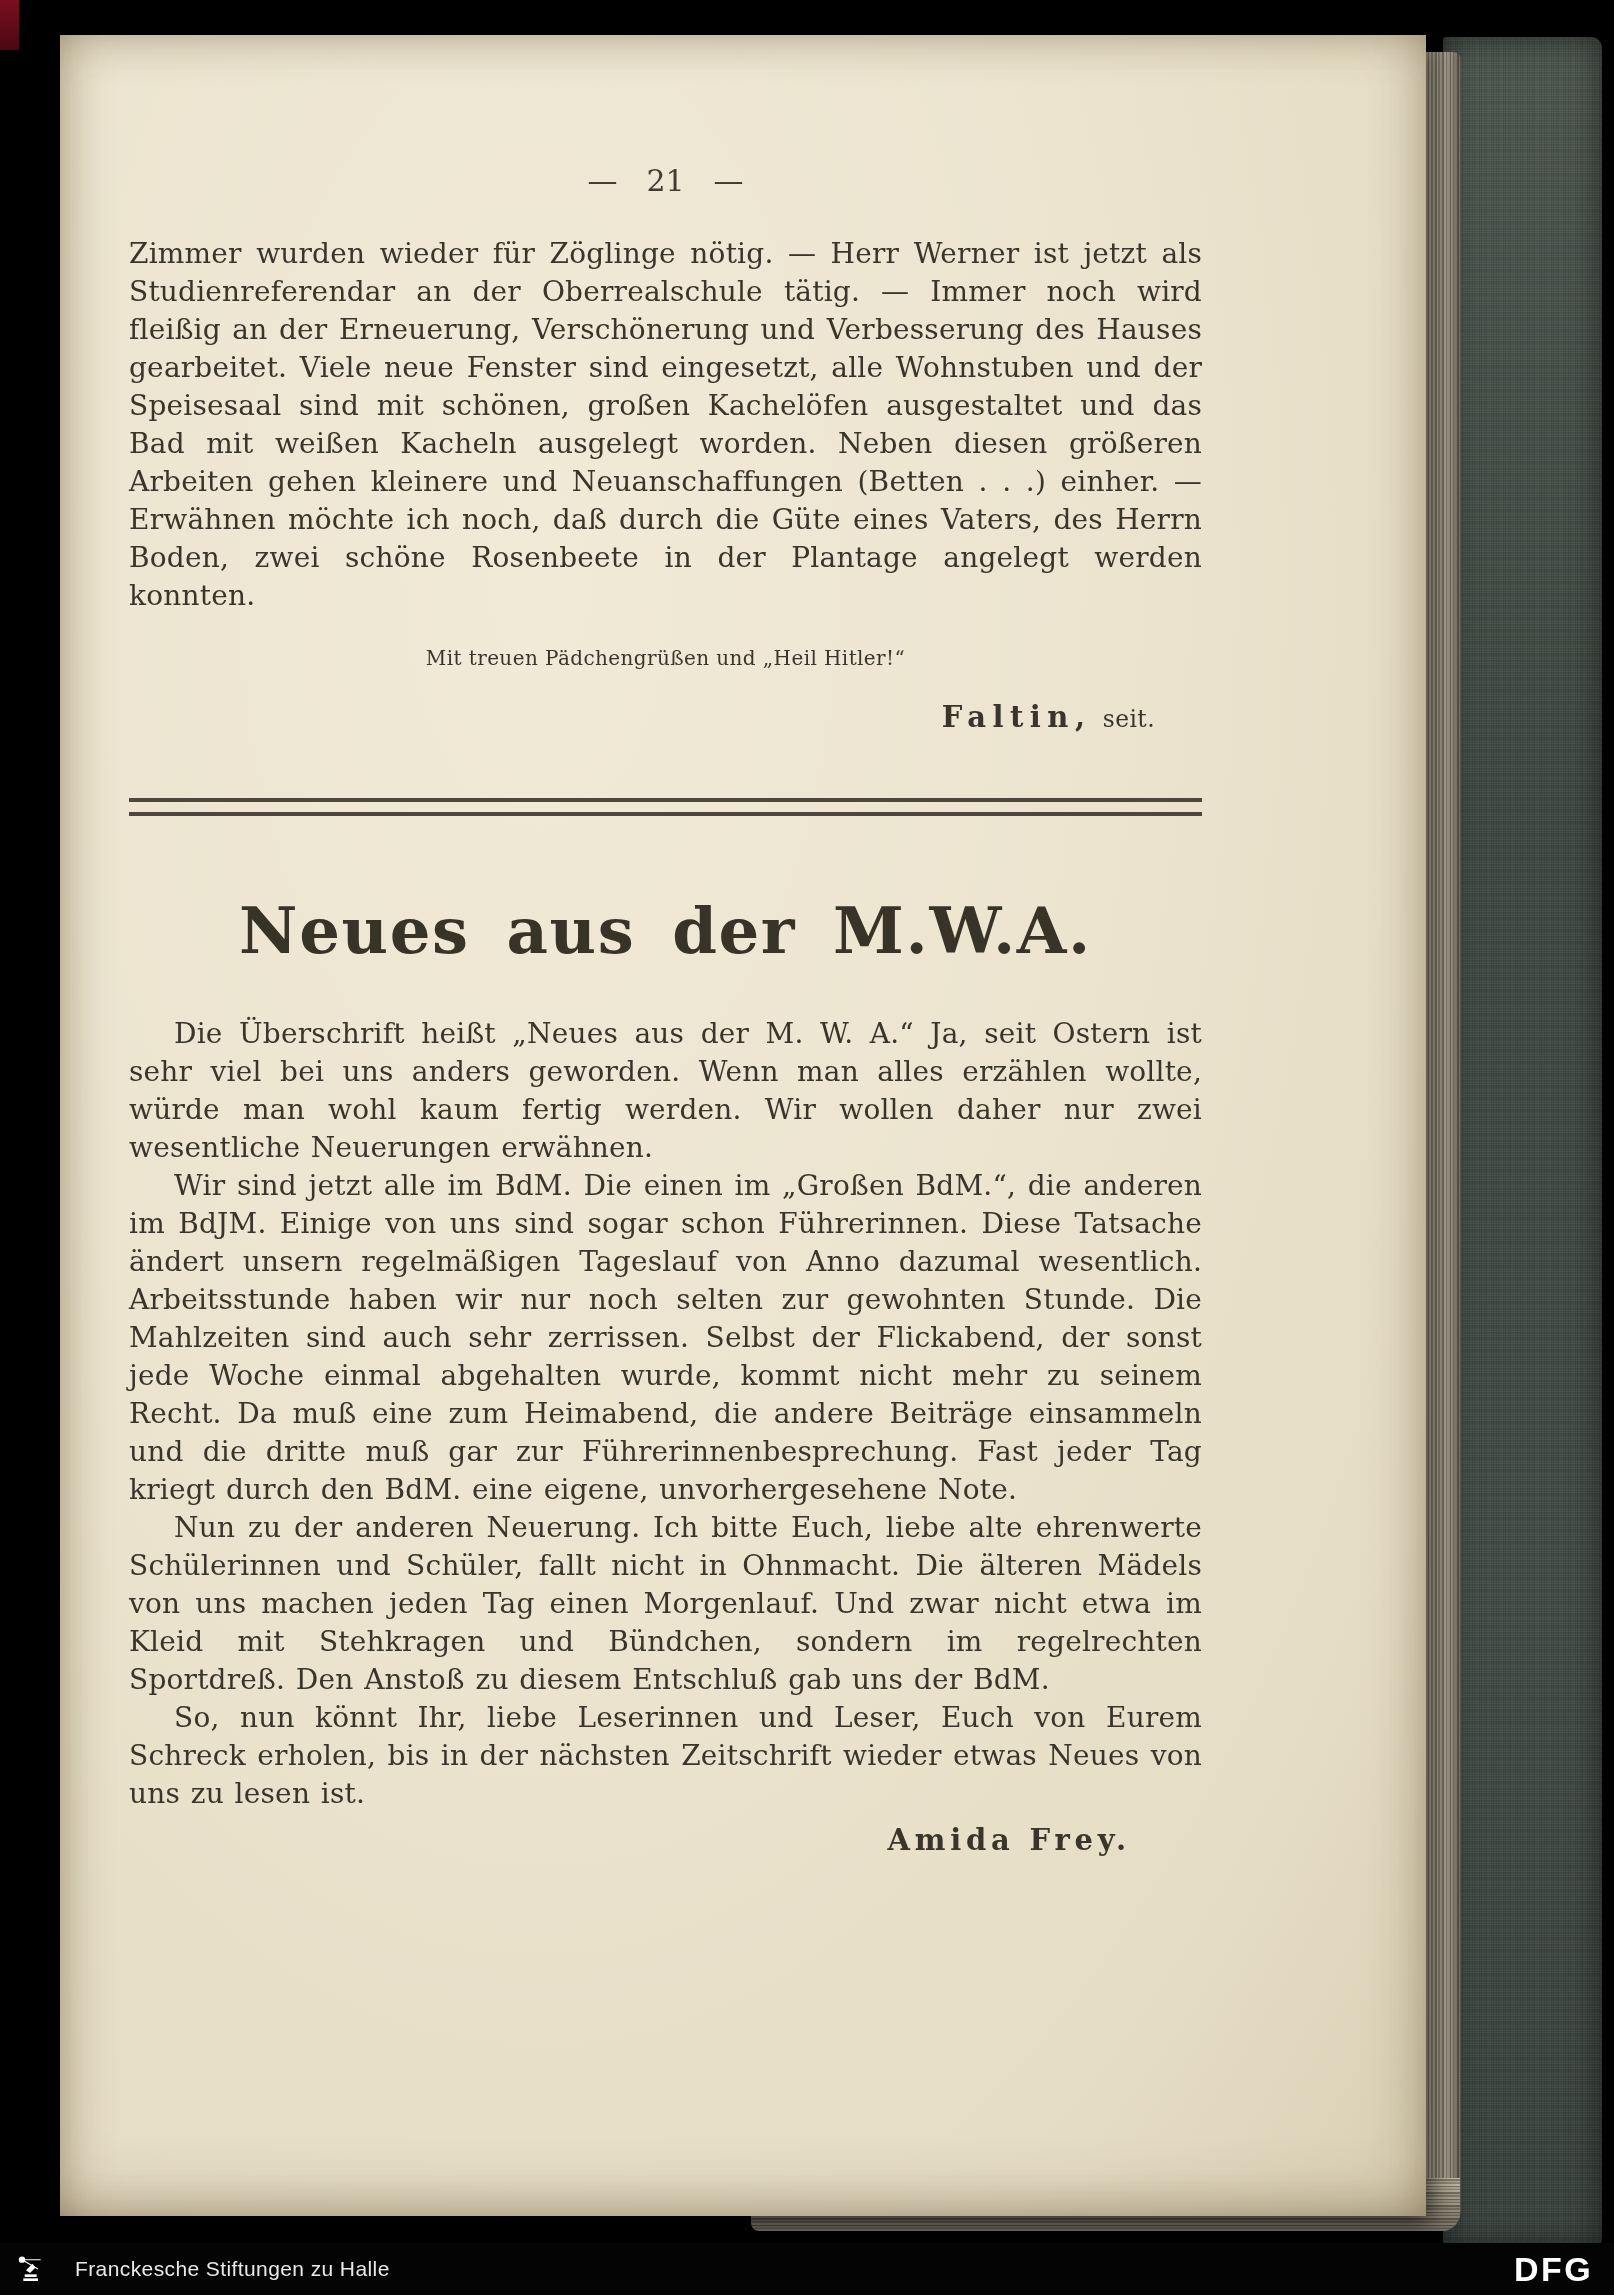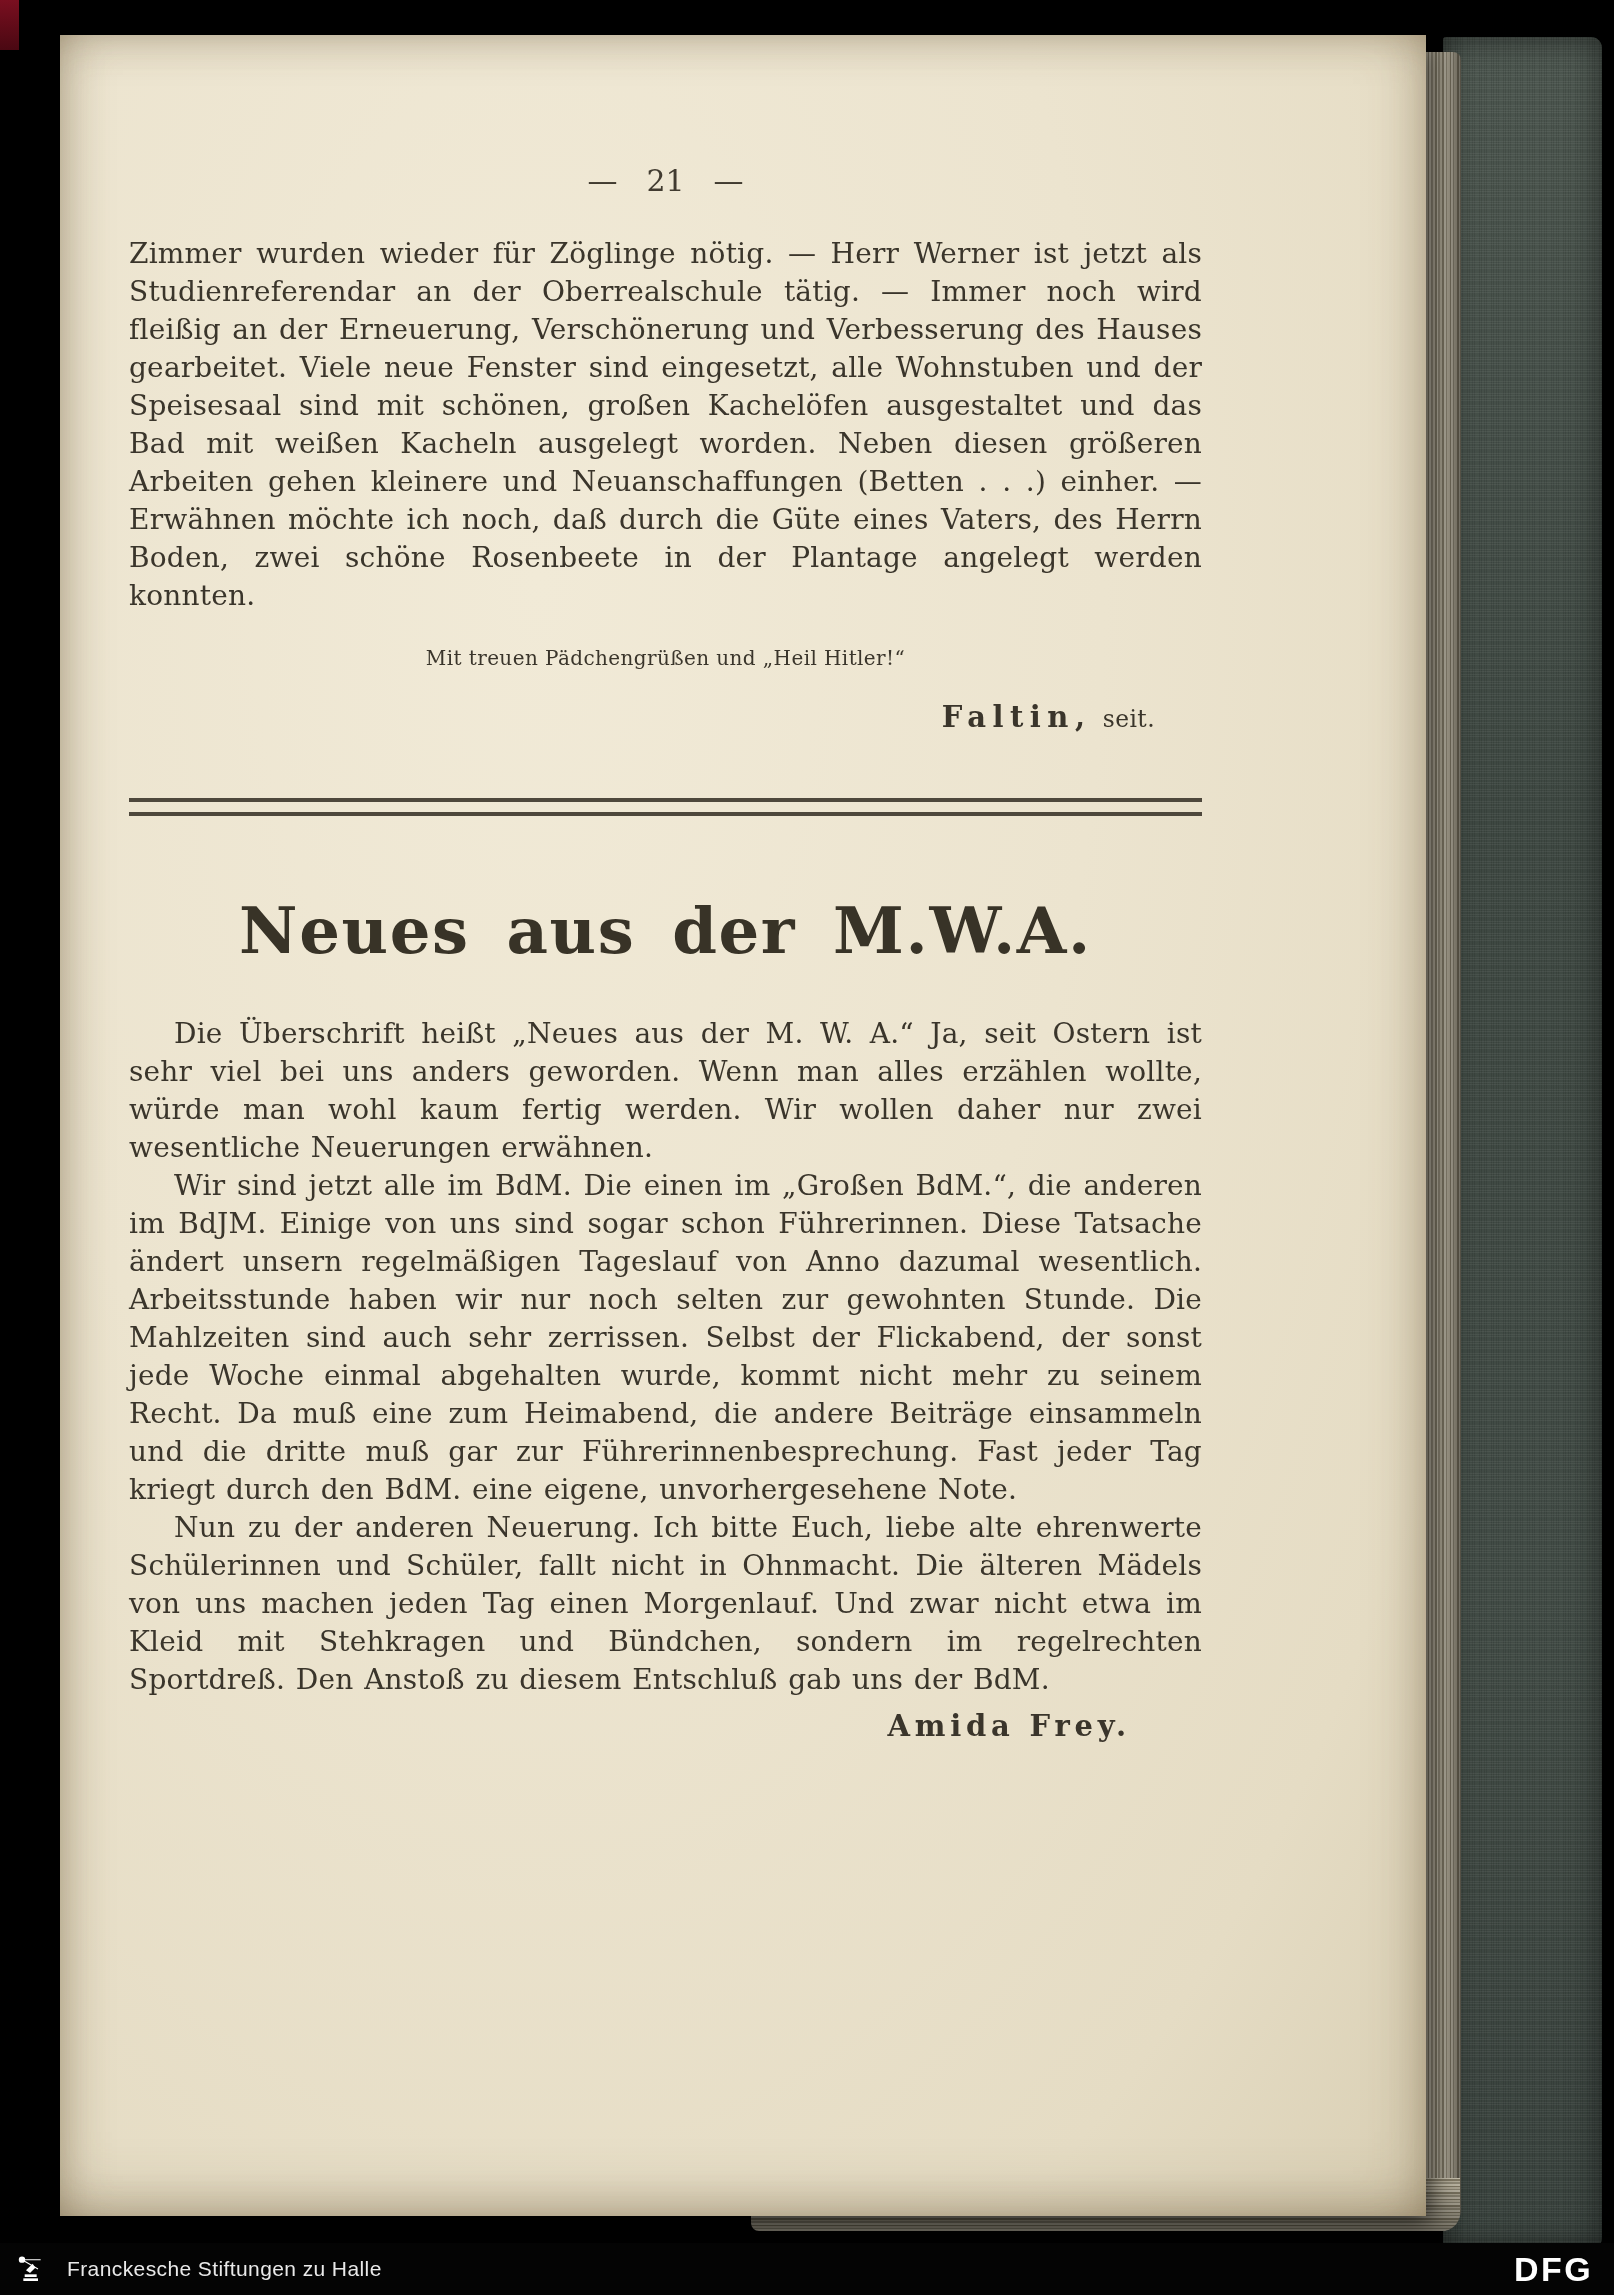--- a/index.html
+++ b/index.html
@@ -132,21 +132,21 @@
     background: #040404;
     display: flex;
     align-items: center;
     justify-content: space-between;
     padding: 0 13px;
     box-sizing: border-box;
   }
   .footer-left {
     display: flex;
     align-items: center;
-    gap: 20px;
+    gap: 28px;
   }
   .footer-logo {
     width: 34px; height: 34px;
     display: inline-flex;
     align-items: center;
     justify-content: center;
   }
   .footer-logo svg { width: 32px; height: 32px; }
   .footer-text {
     color: #e9e9e9;
@@ -188,20 +188,21 @@
         <span class="sig-name">Faltin,</span><span class="sig-title">seit.</span>
       </p>
 
       <div class="double-rule"></div>
 
       <h1 class="article-title">Neues aus der M.W.A.</h1>
 
       <p class="body-p indent">Die Überschrift heißt „Neues aus der M. W. A.“ Ja, seit Ostern ist sehr viel bei uns anders geworden. Wenn man alles erzählen wollte, würde man wohl kaum fertig werden. Wir wollen daher nur zwei wesentliche Neuerungen erwähnen.</p>
       <p class="body-p indent">Wir sind jetzt alle im BdM. Die einen im „Großen BdM.“, die anderen im BdJM. Einige von uns sind sogar schon Führerinnen. Diese Tatsache ändert unsern regelmäßigen Tageslauf von Anno dazumal wesentlich. Arbeitsstunde haben wir nur noch selten zur gewohnten Stunde. Die Mahlzeiten sind auch sehr zerrissen. Selbst der Flickabend, der sonst jede Woche einmal abgehalten wurde, kommt nicht mehr zu seinem Recht. Da muß eine zum Heimabend, die andere Beiträge einsammeln und die dritte muß gar zur Führerinnenbesprechung. Fast jeder Tag kriegt durch den BdM. eine eigene, unvorhergesehene Note.</p>
       <p class="body-p indent">Nun zu der anderen Neuerung. Ich bitte Euch, liebe alte ehrenwerte Schülerinnen und Schüler, fallt nicht in Ohnmacht. Die älteren Mädels von uns machen jeden Tag einen Morgenlauf. Und zwar nicht etwa im Kleid mit Stehkragen und Bündchen, sondern im regelrechten Sportdreß. Den Anstoß zu diesem Entschluß gab uns der BdM.</p>
+      <p class="body-p indent">So, nun könnt Ihr, liebe Leserinnen und Leser, Euch von Eurem Schreck erholen, bis in der nächsten Zeitschrift wieder etwas Neues von uns zu lesen ist.</p>
 
       <p class="sig sig2">Amida Frey.</p>
 
     </div>
   </div>
 
   <div class="footer-bar">
     <div class="footer-left">
       <span class="footer-logo">
         <svg viewBox="0 0 24 24" aria-hidden="true">

